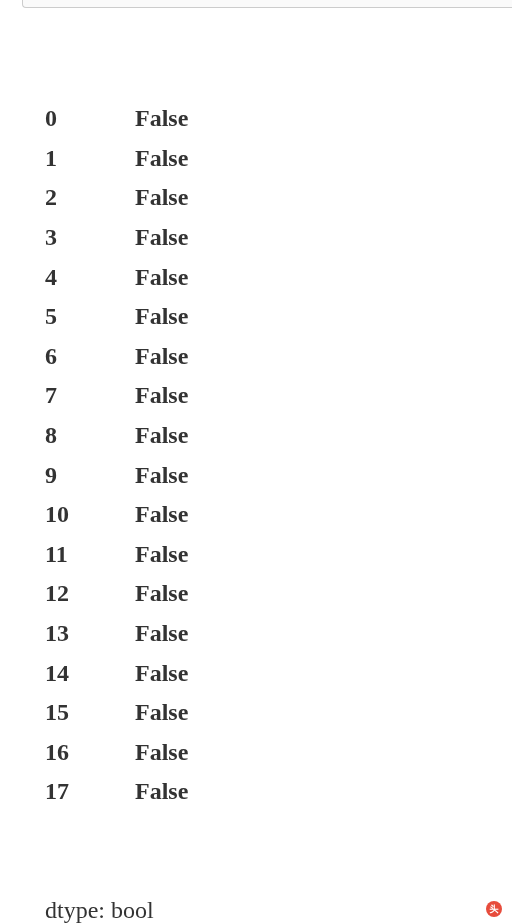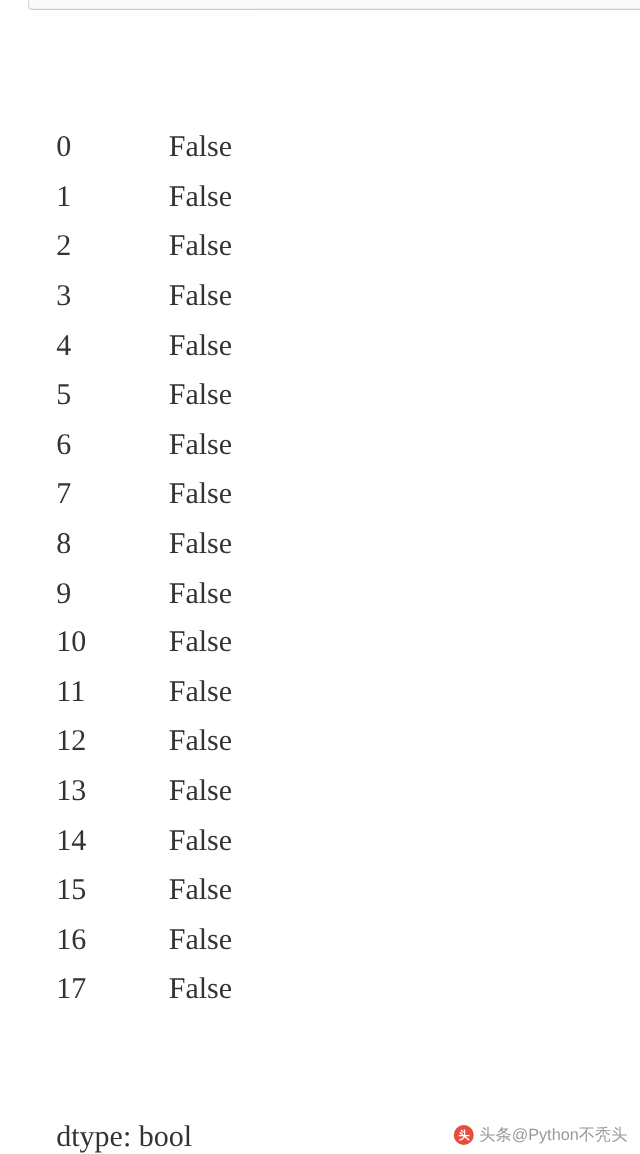--- a/index.html
+++ b/index.html
@@ -30,20 +30,21 @@
       background: #fafafa;
     }
     .output-container {
       padding: 20px 0 0 45px;
       line-height: 1.65;
       white-space: pre;
       font-family: "Times New Roman", serif;
     }
     .series-row {
       display: block;
+      font-weight: bold;
     }
     .idx {
       display: inline-block;
       width: 90px;
       text-align: left;
     }
     .val {
       display: inline-block;
     }
     .dtype-line {
@@ -79,14 +80,13 @@
 <div class="input-bar"></div>
 
 <div class="output-container">
   <div id="series-container"><span class="series-row"><span class="idx">0</span><span class="val">False</span></span><span class="series-row"><span class="idx">1</span><span class="val">False</span></span><span class="series-row"><span class="idx">2</span><span class="val">False</span></span><span class="series-row"><span class="idx">3</span><span class="val">False</span></span><span class="series-row"><span class="idx">4</span><span class="val">False</span></span><span class="series-row"><span class="idx">5</span><span class="val">False</span></span><span class="series-row"><span class="idx">6</span><span class="val">False</span></span><span class="series-row"><span class="idx">7</span><span class="val">False</span></span><span class="series-row"><span class="idx">8</span><span class="val">False</span></span><span class="series-row"><span class="idx">9</span><span class="val">False</span></span><span class="series-row"><span class="idx">10</span><span class="val">False</span></span><span class="series-row"><span class="idx">11</span><span class="val">False</span></span><span class="series-row"><span class="idx">12</span><span class="val">False</span></span><span class="series-row"><span class="idx">13</span><span class="val">False</span></span><span class="series-row"><span class="idx">14</span><span class="val">False</span></span><span class="series-row"><span class="idx">15</span><span class="val">False</span></span><span class="series-row"><span class="idx">16</span><span class="val">False</span></span><span class="series-row"><span class="idx">17</span><span class="val">False</span></span></div>
   <div class="dtype-line">dtype: bool</div>
   
 </div>
 
 <div class="watermark">
   <span class="watermark-icon">头</span>
-  <span>头条@Python不秃头</span>
 </div>
 
 </body></html>

